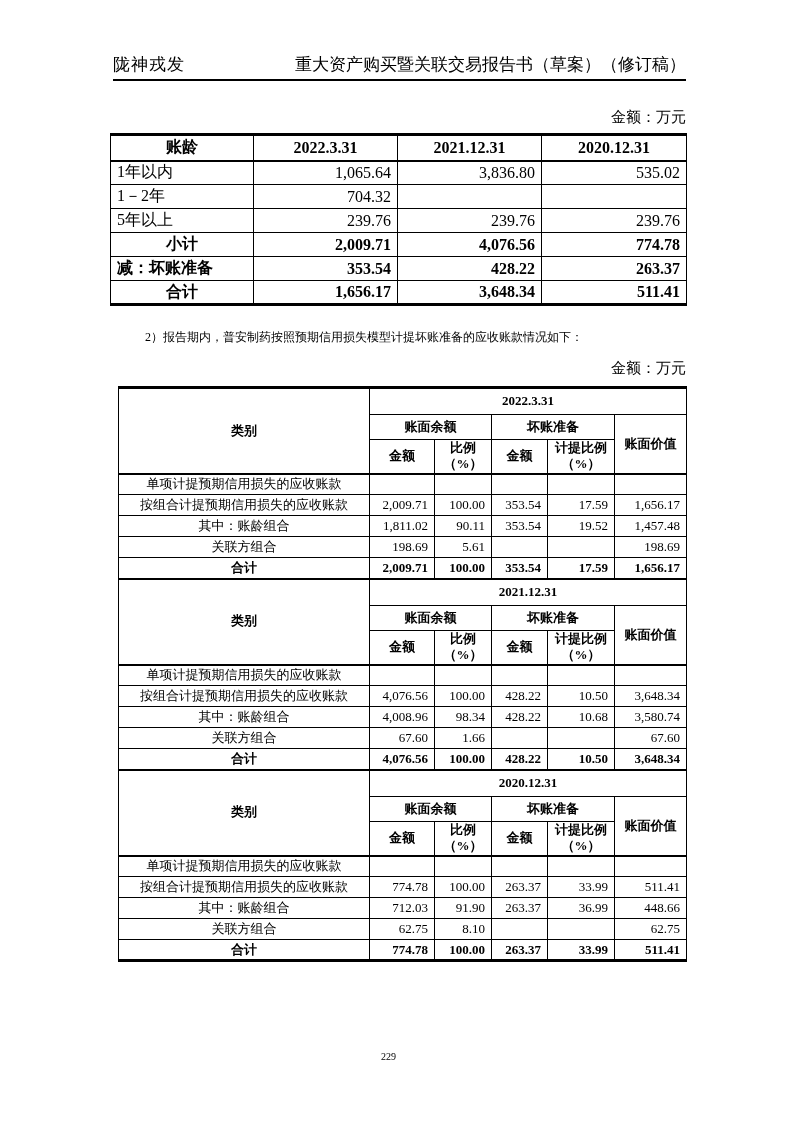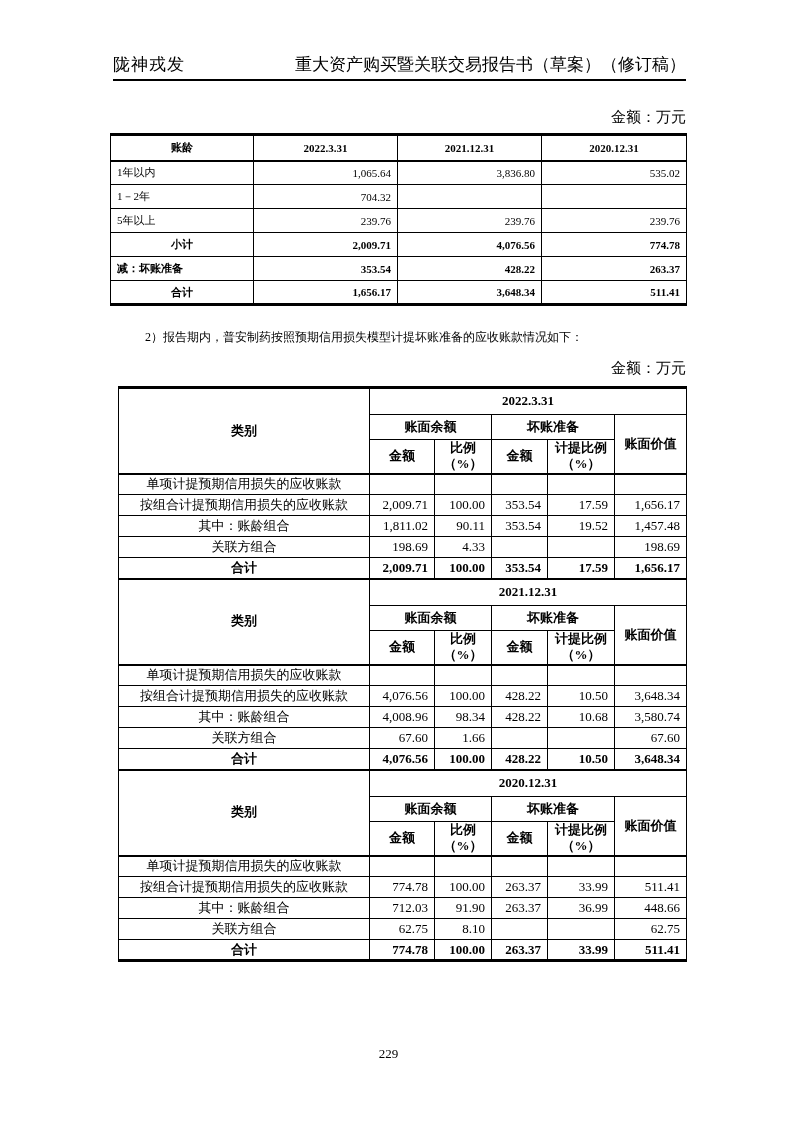--- a/index.html
+++ b/index.html
@@ -14,21 +14,21 @@
     border-bottom:2px solid #000;padding-bottom:3px;font-size:17px;
   }
   .doc-header .left{letter-spacing:1px;}
   
   .unit-label{text-align:right;margin-right:107px;font-size:15px;}
   .unit-label.first{margin-top:27px;}
   .unit-label.second{margin-top:4px;}
   
   table{border-collapse:collapse;table-layout:fixed;}
   td{border:1px solid #000;padding:0 6px;box-sizing:border-box;vertical-align:middle;overflow:hidden;}
-  .aging-table{margin:6px 0 0 110px;width:576px;font-size:11px;padding-left:16px;}
+  .aging-table{margin:6px 0 0 110px;width:576px;font-size:16px;padding-left:16px;}
   .aging-table tr{height:24px;}
   .aging-table tr.head{height:26px;font-weight:bold;}
   .aging-table tr.head td{text-align:center;border-top:3px solid #000;}
   .aging-table tr.first-data td{border-top:2px solid #000;}
   .aging-table tr.last td{border-bottom:3px solid #000;}
   .aging-table .bold{font-weight:bold;}
   .lab{text-align:left;}
   .labc{text-align:center;}
   .num{text-align:right;}
   
@@ -42,21 +42,21 @@
   .prov-table tr.h3{height:33px;margin-left:9px;}
   .prov-table tr.h1 td,.prov-table tr.h2 td,.prov-table tr.h3 td{
     font-weight:bold;text-align:center;line-height:1.25;}
   .prov-table tbody:first-of-type tr.h1 td{border-top:3px solid #000;}
   .prov-table tbody + tbody tr.h1 td{border-top:2px solid #000;}
   .prov-table tr.first-data td{border-top:2px solid #000;}
   .prov-table tbody:last-of-type tr:last-child td{border-bottom:3px solid #000;}
   .prov-table tr.total-row td{font-weight:bold;}
   .prov-table .cat{text-align:center;padding:0 18px;}
   
-  .page-number{position:absolute;left:0;right:16px;bottom:60px;text-align:center;font-size:13px;}
+  .page-number{position:absolute;left:0;right:16px;bottom:60px;text-align:center;font-size:10px;}
 </style>
 </head>
 <body>
 
 <div class="page">
 
   <div class="doc-header">
     <span class="left">陇神戎发</span>
     <span class="right">重大资产购买暨关联交易报告书（草案）（修订稿）</span>
   </div>
@@ -172,21 +172,21 @@
         <td class="cat">其中：账龄组合</td>
         <td class="num">1,811.02</td>
         <td class="num">90.11</td>
         <td class="num">353.54</td>
         <td class="num">19.52</td>
         <td class="num">1,457.48</td>
       </tr>
       <tr>
         <td class="cat">关联方组合</td>
         <td class="num">198.69</td>
-        <td class="num">4.33</td>
+        <td class="num">5.61</td>
         <td class="num"></td>
         <td class="num"></td>
         <td class="num">198.69</td>
       </tr>
       <tr class="total-row">
         <td class="cat">合计</td>
         <td class="num">2,009.71</td>
         <td class="num">100.00</td>
         <td class="num">353.54</td>
         <td class="num">17.59</td>

